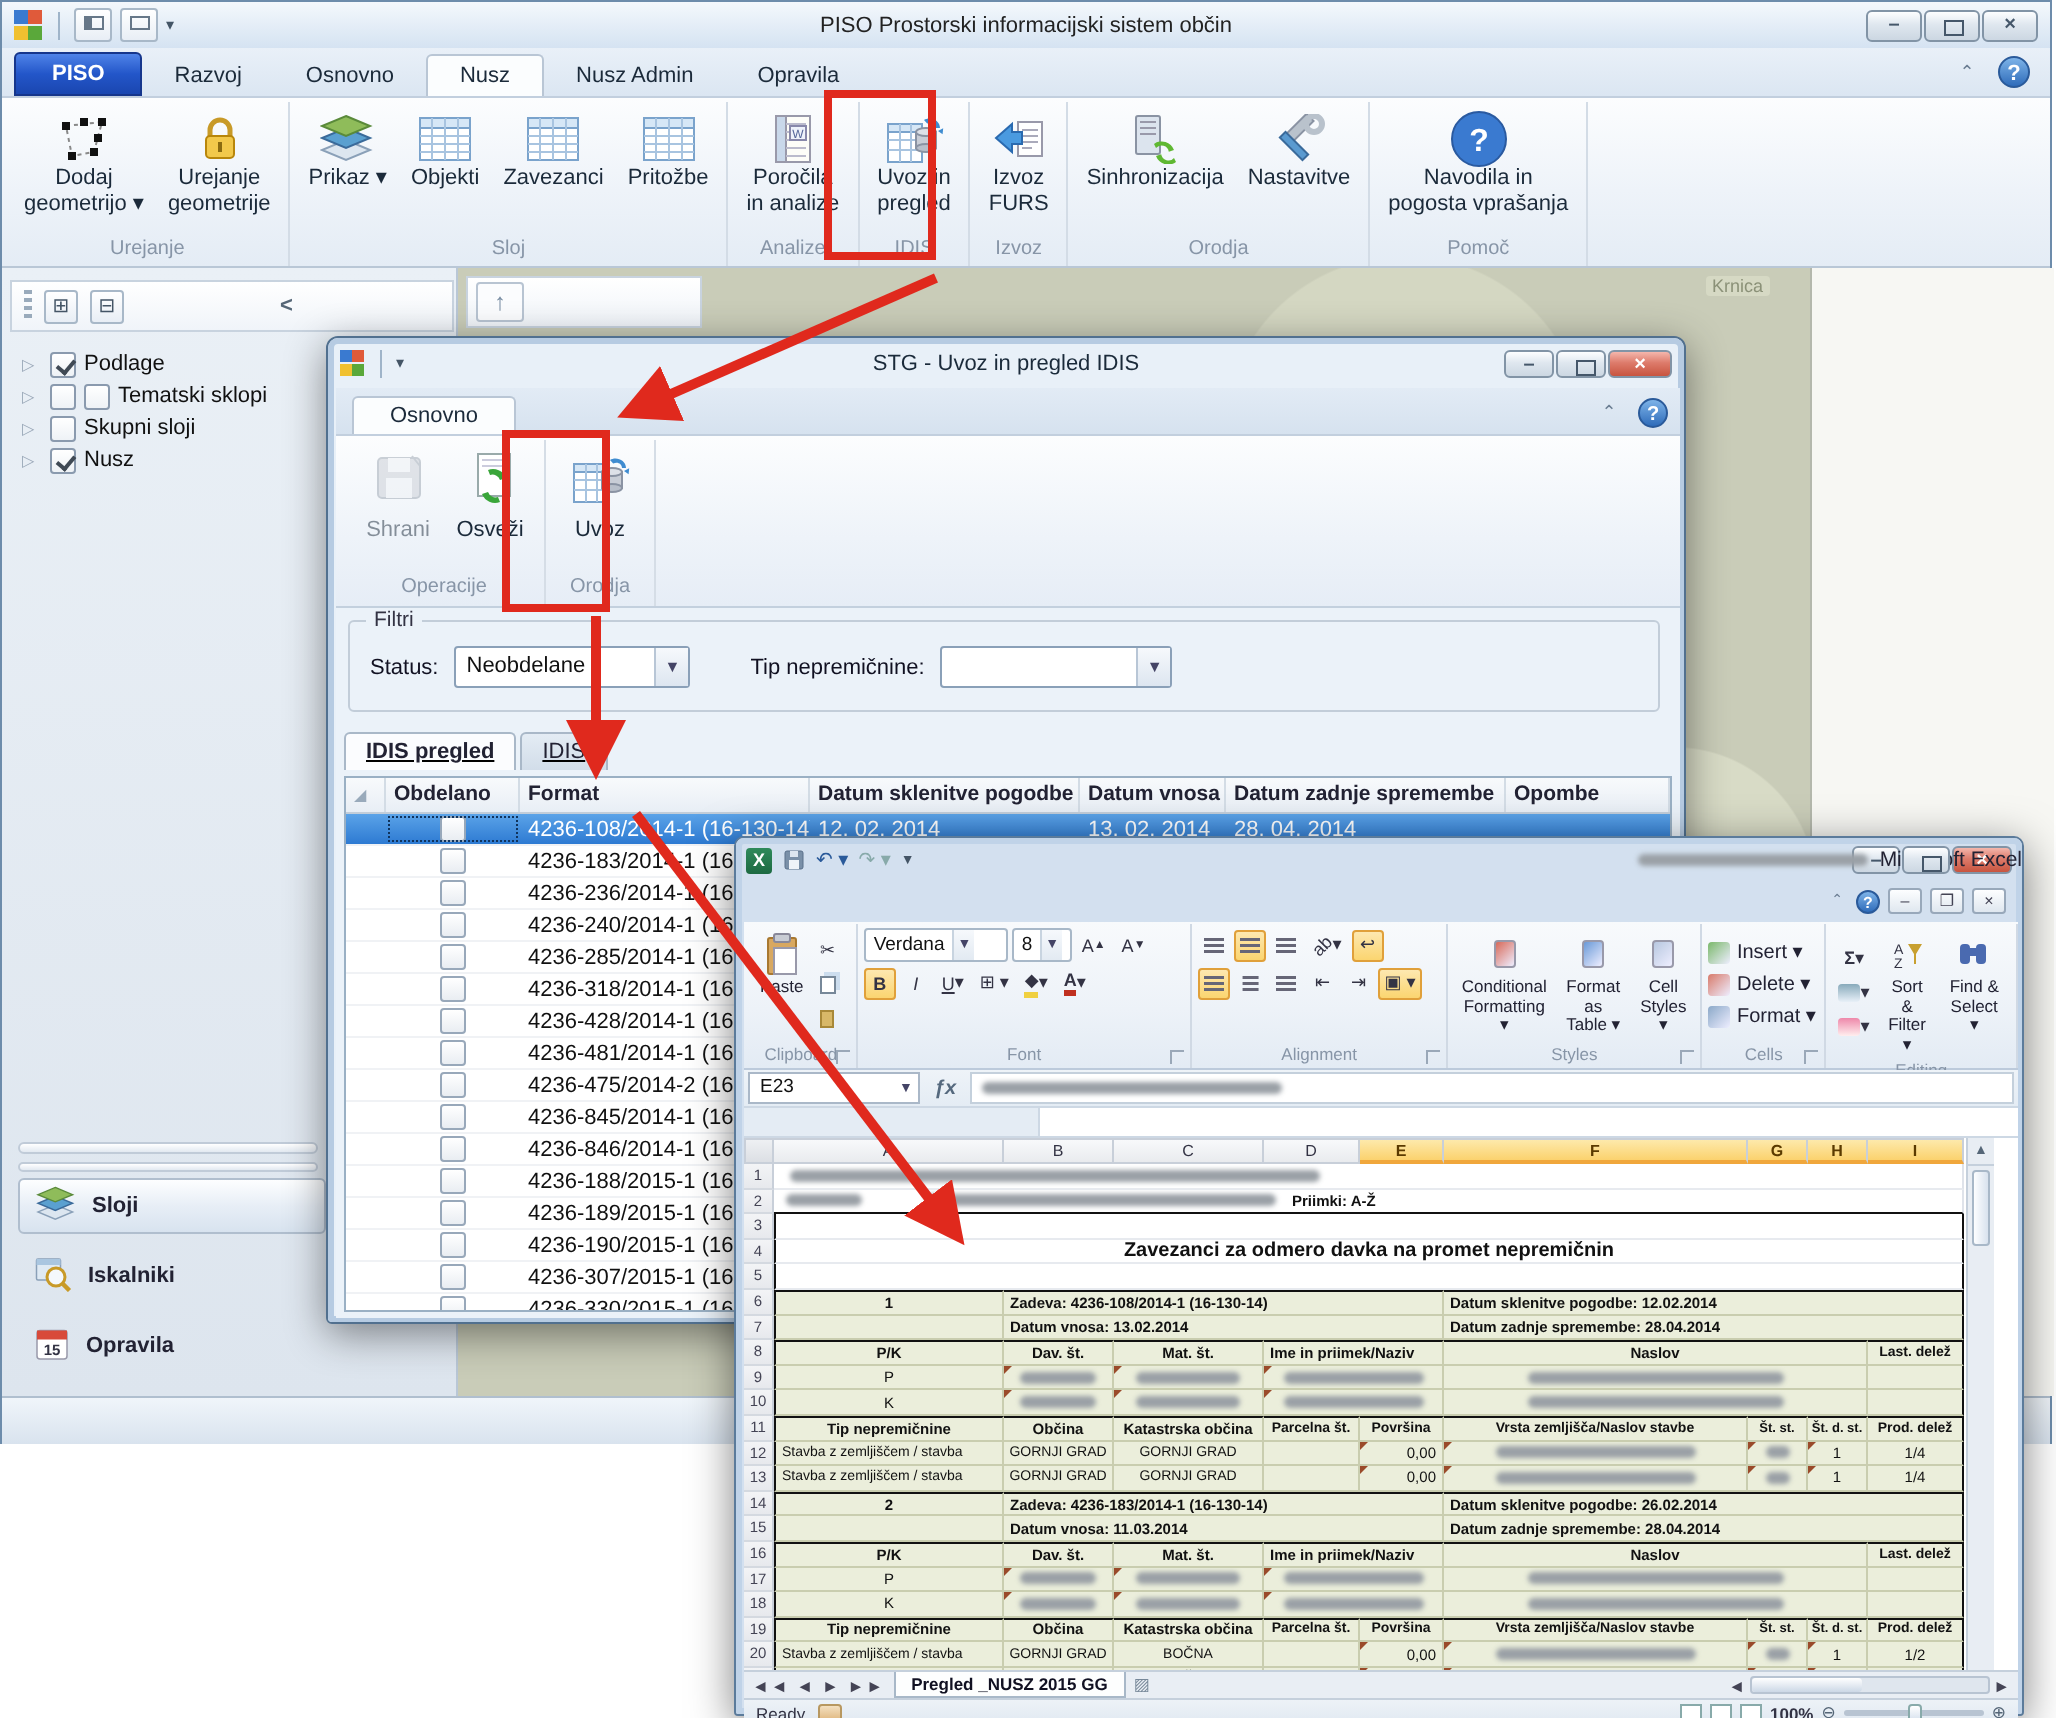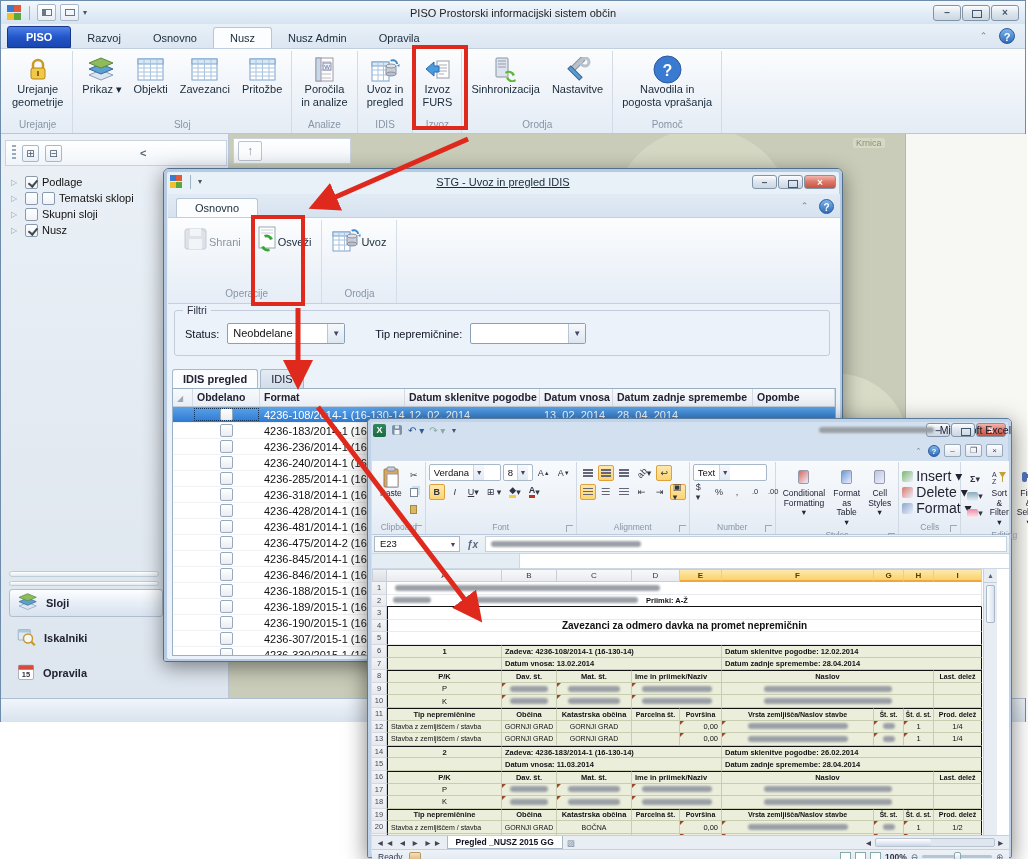--- a/index.html
+++ b/index.html
@@ -64,38 +64,38 @@
   #upbtn{width:24px;height:20px;border:1px solid #b8c4d2;border-radius:2px;background:#fbfcfe;color:#7a8ea4;font-size:12px;text-align:center;line-height:18px;}
   #rightpanel{left:904px;top:0;width:122px;height:564px;background:#f7f7f3;border-left:1px solid #b4b8ac;}
   
   #info-arrow{left:208px;top:544px;font-size:9px;color:#567;}
   #infotab{left:232px;top:535px;width:62px;height:26px;background:linear-gradient(#fdfeff,#e9f0f7);border:1px solid #a8b8c8;border-bottom:none;border-radius:4px 4px 0 0;display:flex;align-items:center;justify-content:center;gap:5px;font-size:11px;font-weight:bold;color:#223;}
   #piso-status{left:0;top:697px;width:100%;height:24px;background:linear-gradient(#f0f5fa,#d9e3ee);border-top:1px solid #b0bfcf;}
 
   
   #dlg{left:163px;top:168px;width:680px;height:494px;z-index:10;background:#e8f0f8;border:1px solid #51708f;border-radius:6px 6px 3px 3px;box-shadow:0 5px 20px rgba(0,0,0,.45);outline:3px solid #b6cbe2;outline-offset:-4px;}
   #dlg-titlebar{left:0;top:0;width:100%;height:25px;display:flex;align-items:center;padding:0 6px;}
-  #dlg-title{position:absolute;left:0;right:0;text-align:center;font-size:11px;color:#1a2a3a;pointer-events:none;text-decoration:underline;}
+  #dlg-title{position:absolute;left:0;right:0;text-align:center;font-size:11px;color:#1a2a3a;pointer-events:none;}
   #dlg-tabrow{left:4px;top:25px;width:672px;height:24px;background:linear-gradient(#e2ebf5,#d6e2ef);display:flex;align-items:flex-end;padding-left:8px;border-bottom:1px solid #c2cfde;}
   #dlg-ribbon{left:4px;top:49px;width:672px;height:86px;background:linear-gradient(#fcfdfe,#eef3f9 60%,#e6edf6);border-bottom:1px solid #c3d0de;display:flex;padding:2px 4px 0 4px;}
   .dgroup{display:flex;flex-direction:column;border-right:1px solid #d5dde6;padding:0 6px;}
   .dgroup-btns{display:flex;flex:1;align-items:flex-start;gap:4px;}
-  .dbtn{display:flex;flex-direction:row;align-items:center;padding:4px 4px 0 4px;min-width:42px;}
+  .dbtn{display:flex;flex-direction:column;align-items:center;padding:4px 4px 0 4px;min-width:42px;}
   .dbtn .ric{height:30px;display:flex;align-items:center;justify-content:center;}
   .dbtn .rlab{font-size:11px;color:#1b2a3a;margin-top:5px;white-space:nowrap;}
   .dbtn.disabled{opacity:.5;}
   .dgroup-label{font-size:10px;color:#8795a7;text-align:center;padding:3px 0 4px 0;}
   #dlg-body{left:4px;top:135px;width:672px;height:355px;background:#ebf2f9;}
   #filterbox{position:absolute;left:6px;top:6px;width:656px;height:46px;border:1px solid #c2cdd9;border-radius:3px;}
   #filterbox legend, .boxlabel{position:absolute;left:8px;top:-7px;font-size:10.5px;color:#334;background:#ebf2f9;padding:0 4px;}
   .flabel{font-size:11px;color:#112;}
   .combo{display:flex;background:#fff;border:1px solid #8aa0b8;border-radius:2px;height:21px;}
   .combo .cval{flex:1;font-size:11px;padding:3px 5px;color:#111;white-space:nowrap;}
   .combo .carr{width:17px;border-left:1px solid #b8c6d6;background:linear-gradient(#f6f9fc,#dde6f0);color:#446;font-size:8px;text-align:center;line-height:19px;}
-  #dlg-tabs2{position:absolute;left:0px;top:62px;height:22px;display:flex;align-items:flex-end;padding-left:4px;}
+  #dlg-tabs2{position:absolute;left:0px;top:62px;height:22px;display:flex;align-items:flex-start;padding-left:4px;text-decoration:underline;}
   .dtab{font-size:11px;padding:3px 10px;color:#223;border:1px solid #a9b8c8;border-bottom:none;border-radius:3px 3px 0 0;background:linear-gradient(#e4ecf4,#d2dde9);margin-right:2px;}
   .dtab.active{background:#fbfcfe;font-weight:bold;position:relative;z-index:2;}
   #dgrid{position:absolute;left:4px;top:84px;width:664px;height:268px;background:#fff;border:1px solid #9ab0c4;overflow:hidden;}
   #dgrid-head{display:flex;height:18px;background:linear-gradient(#f8fafc,#e8eef5);border-bottom:1px solid #c2cdd9;font-size:10.5px;font-weight:bold;color:#223;}
   .dhc{padding:2px 4px;border-right:1px solid #d3dce5;white-space:nowrap;overflow:hidden;}
   .drow{display:flex;height:16px;align-items:center;border-bottom:1px solid #f0f2f5;font-size:11px;color:#111;}
   .drow .dc{padding:0 4px;white-space:nowrap;overflow:hidden;height:100%;display:flex;align-items:center;}
   .drow.sel{background:linear-gradient(#5ba3e8,#2d7ad2);color:#fff;}
   .dcheck{width:13px;height:13px;border:1px solid #98a8ba;background:linear-gradient(#fff,#e9edf2);border-radius:2px;}
   .drow.sel .dcb-cell{outline:1px dotted #10335c;outline-offset:-2px;}
@@ -117,21 +117,21 @@
   .launcher{position:absolute;right:0;bottom:2px;width:7px;height:7px;border-left:1px solid #9aa8b8;border-top:1px solid #9aa8b8;}
   .xminirow{display:flex;align-items:center;gap:2px;height:19px;}
   .xminibtn{height:16px;min-width:16px;border:1px solid transparent;border-radius:2px;display:flex;align-items:center;justify-content:center;font-size:9px;color:#334;padding:0 2px;}
   .xminibtn.hl{background:linear-gradient(#fde8b0,#fbd570);border-color:#e0a03a;}
   .xcombo{display:flex;border:1px solid #a8b8c8;background:#fff;height:17px;border-radius:2px;}
   .xcombo .cval{font-size:9.5px;padding:2px 4px;color:#111;}
   .xcombo .carr{width:11px;font-size:7px;color:#446;text-align:center;line-height:15px;border-left:1px solid #c8d4e0;background:linear-gradient(#f6f9fc,#e2eaf2);}
   .xbigbtn{display:flex;flex-direction:column;align-items:center;justify-content:flex-start;padding:2px 4px;font-size:8.5px;color:#223;line-height:9.5px;text-align:center;}
   .xbigbtn .ric{height:24px;display:flex;align-items:center;}
   .xsmall3{display:flex;flex-direction:column;justify-content:center;gap:1px;}
-  .xsmallbtn{display:flex;align-items:center;gap:3px;font-size:14px;color:#223;height:15px;white-space:nowrap;}
+  .xsmallbtn{display:flex;align-items:center;gap:3px;font-size:10px;color:#223;height:15px;white-space:nowrap;}
   .dot{width:11px;height:11px;border-radius:2px;flex:0 0 11px;}
   
   #xl-fbar{left:4px;top:116px;width:637px;height:19px;background:linear-gradient(#eef3f8,#e4ecf4);display:flex;align-items:center;border-bottom:1px solid #cdd8e4;padding:1px 2px;}
   #namebox{width:86px;height:16px;background:#fff;border:1px solid #aab8c8;display:flex;}
   #namebox .nv{flex:1;font-size:9.5px;padding:1px 5px;color:#111;}
   #namebox .carr{width:12px;font-size:7px;color:#446;text-align:center;line-height:15px;}
   #fx{font-size:10px;font-style:italic;font-weight:bold;color:#55697e;margin:0 7px;}
   #fcontent{flex:1;height:16px;background:#fff;border:1px solid #c4d0dc;display:flex;align-items:center;padding:0 5px;}
   #xl-fbar2{left:4px;top:135px;width:637px;height:15px;background:#fff;border-bottom:1px solid #cdd8e4;}
   #xl-fbar2 .lblock{position:absolute;left:0;top:0;width:148px;height:100%;background:#e4ecf4;border-right:1px solid #cdd8e4;}
@@ -202,20 +202,37 @@
     <div id="piso-tabs-right">
       <span class="chev">⌃</span>
       <span class="helpbtn">?</span>
     </div>
 
     <div id="piso-ribbon" class="abs">
         <div class="rgroup">
           <div class="rgroup-btns">
             <div class="rbtn">
               <span class="ric">
+                <svg width="27" height="25" viewBox="0 0 27 25">
+                  <path d="M5 6 L23 4 L19 19 L8 21 Z" fill="none" stroke="#888" stroke-dasharray="2,2"></path>
+                  <g fill="#111">
+                    <rect x="3" y="4" width="4" height="4"></rect>
+                    <rect x="21" y="2" width="4" height="4"></rect>
+                    <rect x="17" y="17" width="4" height="4"></rect>
+                    <rect x="6" y="19" width="4" height="4"></rect>
+                    <rect x="12" y="2" width="4" height="4"></rect>
+                    <rect x="19" y="10" width="4" height="4"></rect>
+                  </g>
+                </svg>
+              </span>
+              <span class="rlab">Dodaj</span>
+              <span class="rlab">geometrijo ▾</span>
+            </div>
+            <div class="rbtn">
+              <span class="ric">
                 <svg width="24" height="25" viewBox="0 0 24 25">
                   <path d="M7 11V8a5 5 0 0 1 10 0v3" fill="none" stroke="#c89a28" stroke-width="2.5"></path>
                   <rect x="5" y="11" width="14" height="11" rx="2" fill="#f2c84b" stroke="#b8860b"></rect>
                   <rect x="11" y="14" width="2" height="5" fill="#8a6a10"></rect>
                 </svg>
               </span>
               <span class="rlab">Urejanje</span>
               <span class="rlab">geometrije</span>
             </div>
           </div>
@@ -838,44 +855,20 @@
                 <span class="xminibtn">
                   <span style="display:inline-block;width:10px;height:8px;background:repeating-linear-gradient(#667 0 1.5px,transparent 1.5px 3px);"></span>
                 </span>
                 <span class="xminibtn">⇤</span>
                 <span class="xminibtn">⇥</span>
                 <span class="xminibtn hl">▣ ▾</span>
               </div>
             </div>
           </div>
           <div class="xgroup-label">Alignment<span class="launcher"></span></div>
-        </div>
-        <div class="xgroup" style="width: 86px;">
-          <div class="xgroup-body">
-            <div class="col">
-              <div class="xminirow">
-                <span class="xcombo" style="width: 74px;">
-                  <span class="cval">Text</span>
-                  <span class="carr">▼</span>
-                </span>
-              </div>
-              <div class="xminirow">
-                <span class="xminibtn">$ ▾</span>
-                <span class="xminibtn">%</span>
-                <span class="xminibtn">,</span>
-                <span class="xminibtn">
-                  <small>.0</small>
-                </span>
-                <span class="xminibtn">
-                  <small>.00</small>
-                </span>
-              </div>
-            </div>
-          </div>
-          <div class="xgroup-label">Number<span class="launcher"></span></div>
         </div>
         <div class="xgroup" style="width: 128px;">
           <div class="xgroup-body">
             <div class="flex">
               <div class="xbigbtn">
                 <span class="ric">
                   <span class="dot" style="background:linear-gradient(135deg,#d86a5a,#eef);border:1px solid #99a;width:16px;height:14px;"></span>
                 </span>
                 <span>Conditional</span>
                 <span>Formatting ▾</span>

